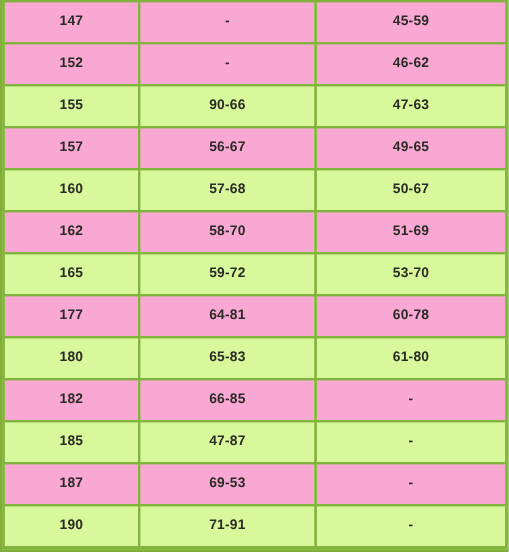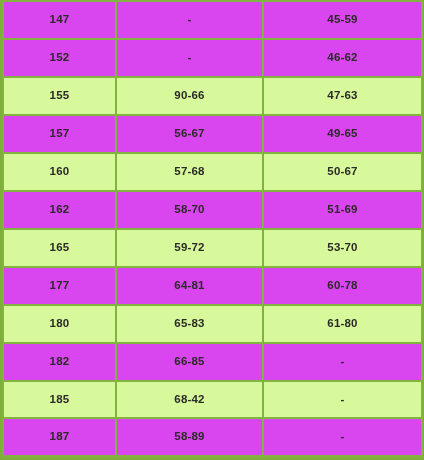--- a/index.html
+++ b/index.html
@@ -60,21 +60,21 @@
 
   table.data-table td.cell-height {
     border-left: 2px solid #82b33e;
   }
 
   table.data-table td.cell-men {
     border-right: 2px solid #82b33e;
   }
 
   table.data-table tr.row-dark td {
-    background: #d946ef;
+    background: #f9a8d4;
   }
   table.data-table tr.row-light td {
     background: #d8f89c;
   }
 
   table.data-table tr:first-child td {
     border-top: 2px solid #82b33e;
   }
   table.data-table tr:last-child td {
     border-bottom: 3px solid #82b33e;
@@ -141,23 +141,28 @@
           <td class="cell-women">65-83</td>
           <td class="cell-men">61-80</td>
         </tr>
         <tr class="row-dark">
           <td class="cell-height">182</td>
           <td class="cell-women">66-85</td>
           <td class="cell-men dash-cell">-</td>
         </tr>
         <tr class="row-light">
           <td class="cell-height">185</td>
-          <td class="cell-women">68-42</td>
+          <td class="cell-women">47-87</td>
           <td class="cell-men dash-cell">-</td>
         </tr>
         <tr class="row-dark">
           <td class="cell-height">187</td>
-          <td class="cell-women">58-89</td>
+          <td class="cell-women">69-53</td>
+          <td class="cell-men dash-cell">-</td>
+        </tr>
+        <tr class="row-light">
+          <td class="cell-height">190</td>
+          <td class="cell-women">71-91</td>
           <td class="cell-men dash-cell">-</td>
         </tr>
       </tbody>
   </table>
 </div>
 
 </body></html>

